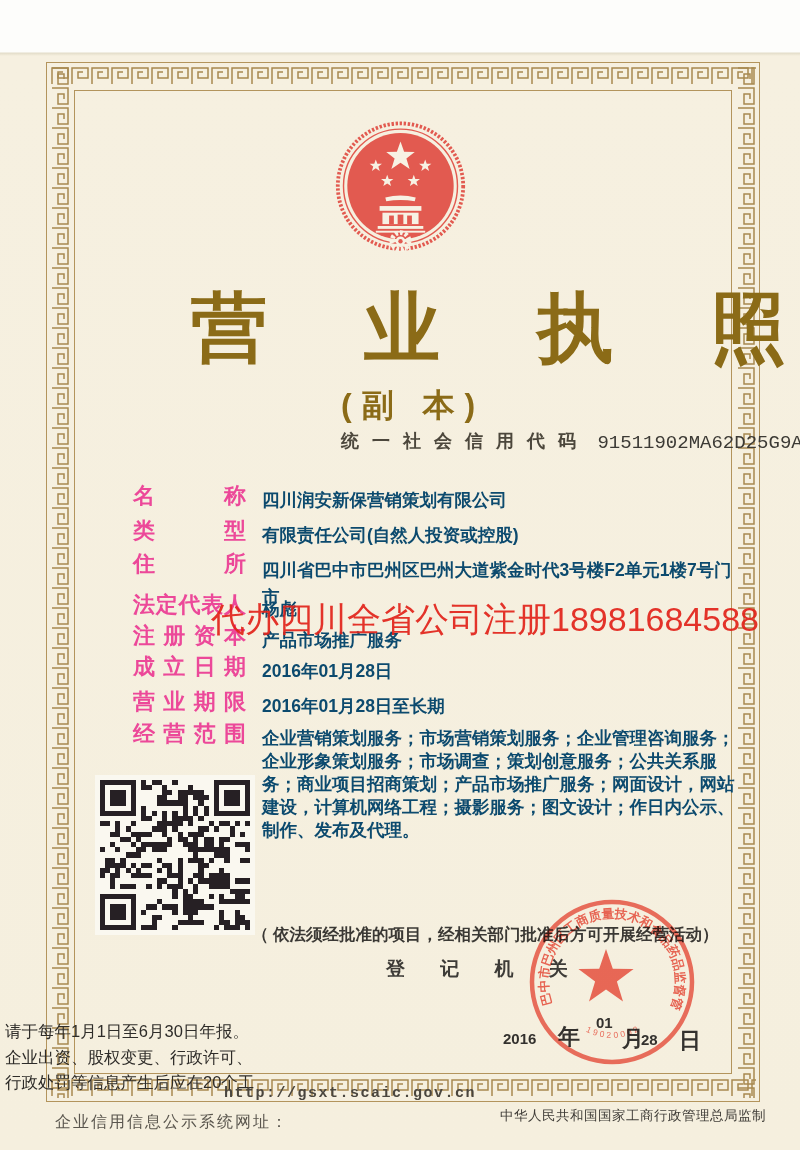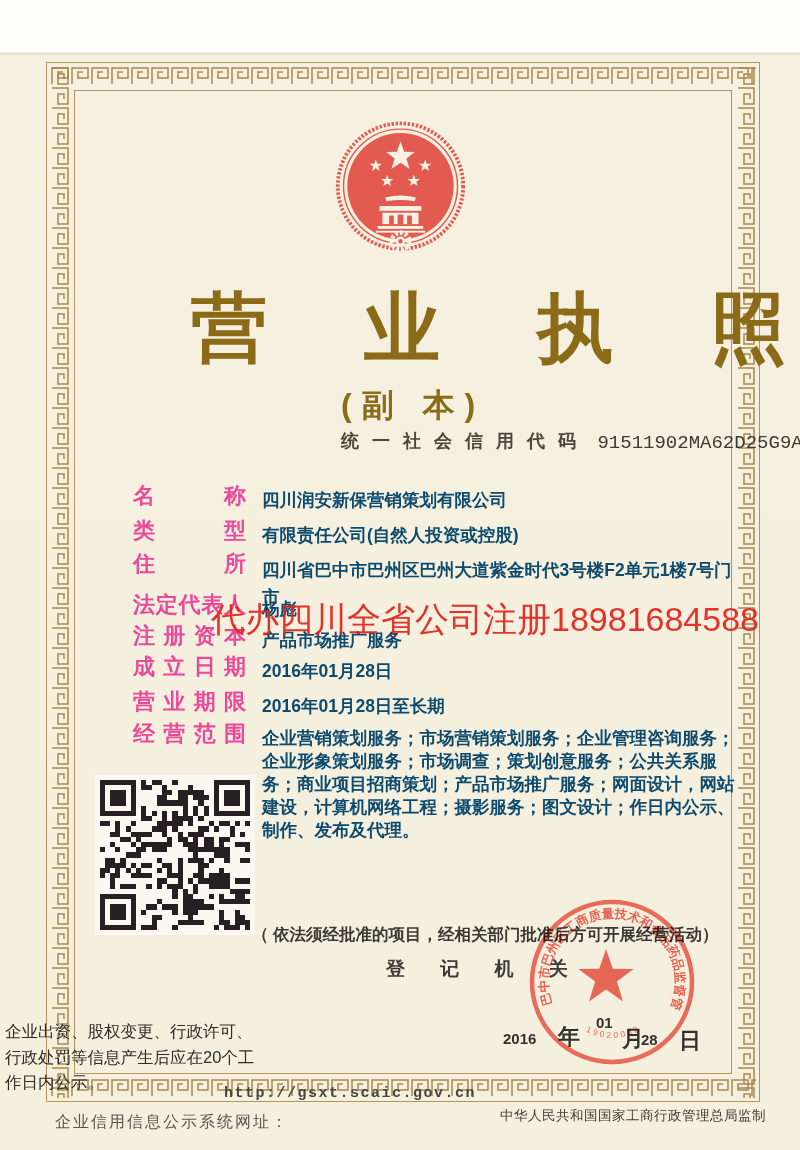--- a/index.html
+++ b/index.html
@@ -547,19 +547,19 @@
 <div class="abs date-line">
   <span class="d-num" style="left:0px;top:20px;">2016</span>
   <span class="d-unit" style="left:55px;top:12px;">年</span>
   <span class="d-num" style="left:93px;top:4px;">01</span>
   <span class="d-unit" style="left:119px;top:14px;">月</span>
   <span class="d-num" style="left:138px;top:21px;">28</span>
   <span class="d-unit" style="left:176px;top:16px;">日</span>
 </div>
 
 <div class="abs annual">
+  <div>请于每年1月1日至6月30日年报。</div>
   <div>企业出资、股权变更、行政许可、</div>
   <div>行政处罚等信息产生后应在20个工</div>
-  <div>作日内公示。</div>
 </div>
 <div class="abs site-label">企业信用信息公示系统网址：</div>
 <div class="abs site-url">http://gsxt.scaic.gov.cn</div>
 <div class="abs issuer">中华人民共和国国家工商行政管理总局监制</div>
 
 </body></html>

